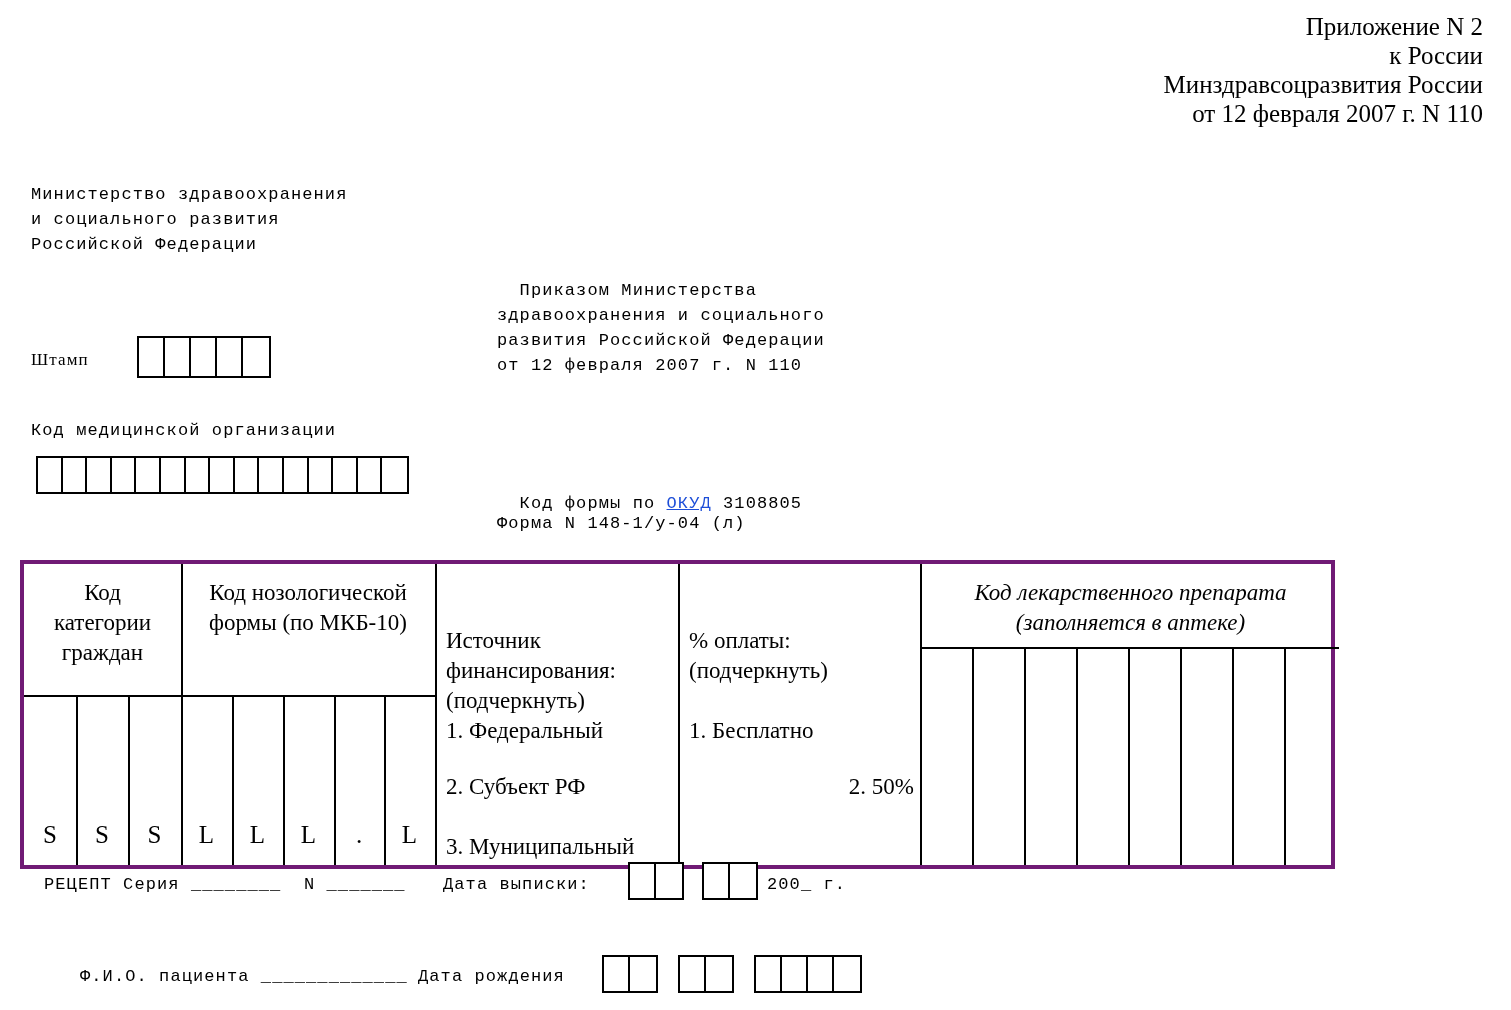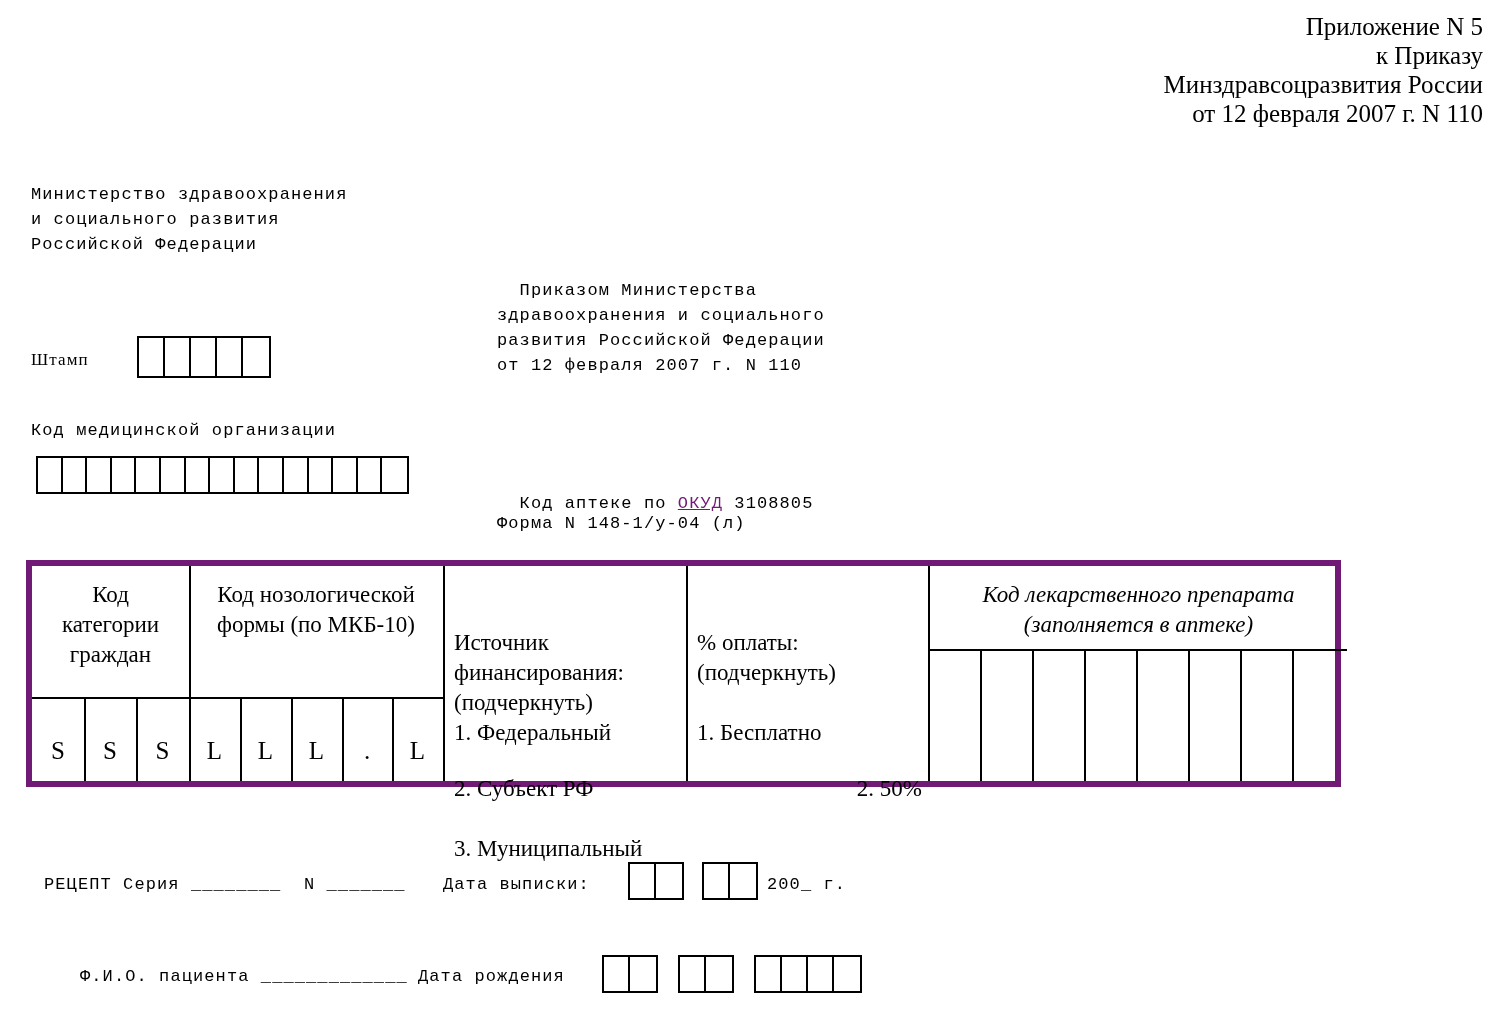--- a/index.html
+++ b/index.html
@@ -67,21 +67,21 @@
 
   #okud-line {
     left: 497px;
     top: 466px;
   }
   #form-number-line {
     left: 497px;
     top: 511px;
   }
   .okud-link {
-    color: #701a75;
+    color: #1d4ed8;
     text-decoration: underline;
   }
 
   
   .cellbox {
     display: flex;
     border: 2px solid #000;
     background: #fff;
   }
   .cellbox > .cell {
@@ -99,25 +99,25 @@
 
   #org-code-boxes {
     left: 36px;
     top: 456px;
     height: 38px;
   }
   #org-code-boxes > .cell { width: 24.6px; }
 
   
   #main-table {
-    left: 26px;
+    left: 20px;
     top: 560px;
     width: 1315px;
-    height: 227px;
-    border: 6px solid #701a75;
+    height: 309px;
+    border: 4px solid #701a75;
   }
   .vline {
     position: absolute;
     top: 0;
     bottom: 0;
     width: 0;
     border-left: 2px solid #000;
   }
   .hline {
     position: absolute;
@@ -175,22 +175,22 @@
   #birth-day-boxes > .cell { width: 26px; }
   #birth-month-boxes { left: 678px; top: 955px; height: 38px; }
   #birth-month-boxes > .cell { width: 26px; }
   #birth-year-boxes  { left: 754px; top: 955px; height: 38px; }
   #birth-year-boxes > .cell { width: 26px; }
 </style>
 </head>
 <body>
 
 <div class="abs" id="appendix-block">
-  <div>Приложение N 5</div>
-  <div>к Приказу</div>
+  <div>Приложение N 2</div>
+  <div>к России</div>
   <div>Минздравсоцразвития России</div>
   <div>от 12 февраля 2007 г. N 110</div>
 </div>
 
 <div class="abs mono" id="ministry-block">Министерство здравоохранения
 и социального развития
 Российской Федерации</div>
 
 <div class="abs mono" id="approved-block">
   <span>Приказом Министерства
@@ -221,21 +221,21 @@
   <div class="cell"></div>
   <div class="cell"></div>
   <div class="cell"></div>
   <div class="cell"></div>
   <div class="cell"></div>
   <div class="cell"></div>
   <div class="cell"></div>
 </div>
 
 <div class="abs mono" id="okud-line">
-  <span>Код аптеке по </span><span class="okud-link">ОКУД</span><span> 3108805</span>
+  <span>Код формы по </span><span class="okud-link">ОКУД</span><span> 3108805</span>
 </div>
 <div class="abs mono" id="form-number-line">Форма N 148-1/у-04 (л)</div>
 
 <div class="abs" id="main-table">
 
   <div class="vline" style="left:157px;"></div>
   <div class="vline" style="left:411px;"></div>
   <div class="vline" style="left:654px;"></div>
   <div class="vline" style="left:896px;"></div>
 

